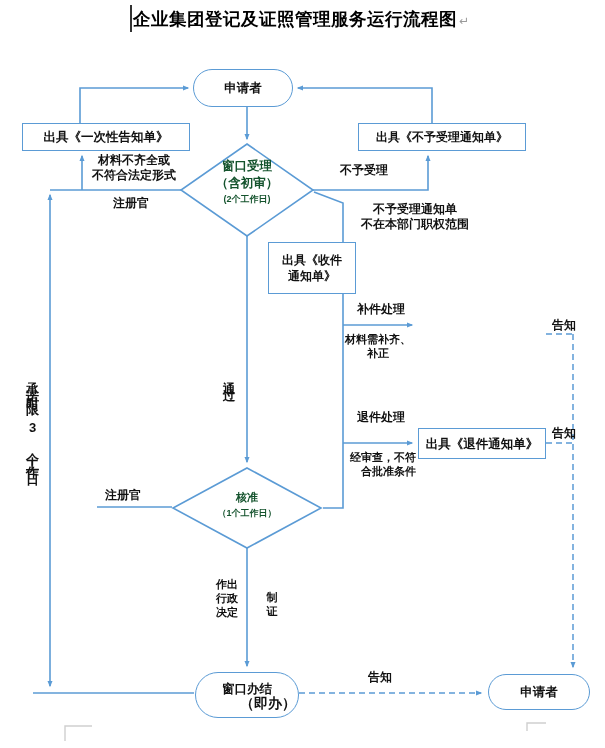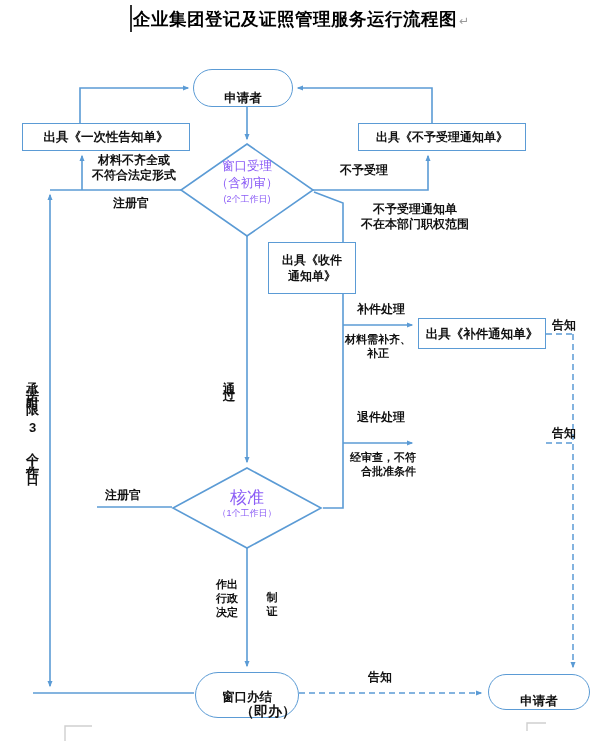--- a/index.html
+++ b/index.html
@@ -6,27 +6,27 @@
   #canvas{
     position:relative;width:605px;height:748px;background:#ffffff;overflow:hidden;
     font-family:"Liberation Sans","DejaVu Sans",sans-serif;color:#111;
   }
   #wires{position:absolute;left:0;top:0;z-index:1;}
   .node{
     position:absolute;z-index:2;background:#ffffff;border:1.8px solid #5b9bd5;
     display:flex;flex-direction:column;align-items:center;justify-content:center;
     font-weight:bold;text-align:center;box-sizing:border-box;color:#111;
   }
-  .stadium{border-radius:22px;justify-content:flex-end;}
+  .stadium{border-radius:22px;}
   .node .l1{font-size:12.5px;line-height:16px;}
   .node .l2{font-size:12px;line-height:16px;}
   .node .sm{font-size:14px;font-weight:bold;line-height:12px;margin-left:42px;}
   .dtext{
     position:absolute;z-index:2;display:flex;flex-direction:column;align-items:center;
-    justify-content:center;font-weight:normal;text-align:right;color:#8b5cf6;
+    justify-content:center;font-weight:bold;text-align:right;color:#14532d;
   }
   .lbl{
     position:absolute;z-index:2;font-weight:bold;color:#111;white-space:nowrap;
     font-size:12px;line-height:15px;
   }
   .lbl.center{text-align:center;white-space:normal;}
   .lbl.small{font-size:11px;line-height:14px;}
   .vert{
     writing-mode:vertical-rl;text-orientation:upright;letter-spacing:7px;
     font-size:13px;line-height:18px;
@@ -118,31 +118,31 @@
   <div class="node" style="left:22px;top:123px;width:168px;height:28px;">
     <span class="l1">出具《一次性告知单》</span>
   </div>
   <div class="node" style="left:358px;top:123px;width:168px;height:28px;">
     <span class="l2">出具《不予受理通知单》</span>
   </div>
   <div class="node" style="left:268px;top:242px;width:88px;height:52px;font-family:Liberation Serif, serif;">
     <span class="l2">出具《收件</span>
     <span class="l2">通知单》</span>
   </div>
-  <div class="node" style="left:418px;top:318px;width:128px;height:31px;">
-    <span class="l1">出具《补件通知单》</span>
+  <div class="node" style="left:418px;top:428px;width:128px;height:31px;">
+    <span class="l1">出具《退件通知单》</span>
   </div>
 
   <div class="dtext" style="left:185px;top:158px;width:124px;">
     <span style="font-size:12.5px;line-height:17px;">窗口受理</span>
     <span style="font-size:12.5px;line-height:17px;">（含初审）</span>
     <span style="font-size:9px;line-height:14px;">(2个工作日)</span>
   </div>
   <div class="dtext" style="left:187px;top:489px;width:120px;">
-    <span style="font-size:17px;line-height:17px;">核准</span>
+    <span style="font-size:11px;line-height:17px;">核准</span>
     <span style="font-size:9px;line-height:14px;">（1个工作日）</span>
   </div>
 
   <div class="lbl center" style="left:85px;top:153px;width:98px;">
     <span>材料不齐全或</span><br>
     <span>不符合法定形式</span>
   </div>
   <div class="lbl" style="left:113px;top:196px;">注册官</div>
   <div class="lbl" style="left:340px;top:163px;">不予受理</div>
   <div class="lbl center" style="left:345px;top:202px;width:140px;">

